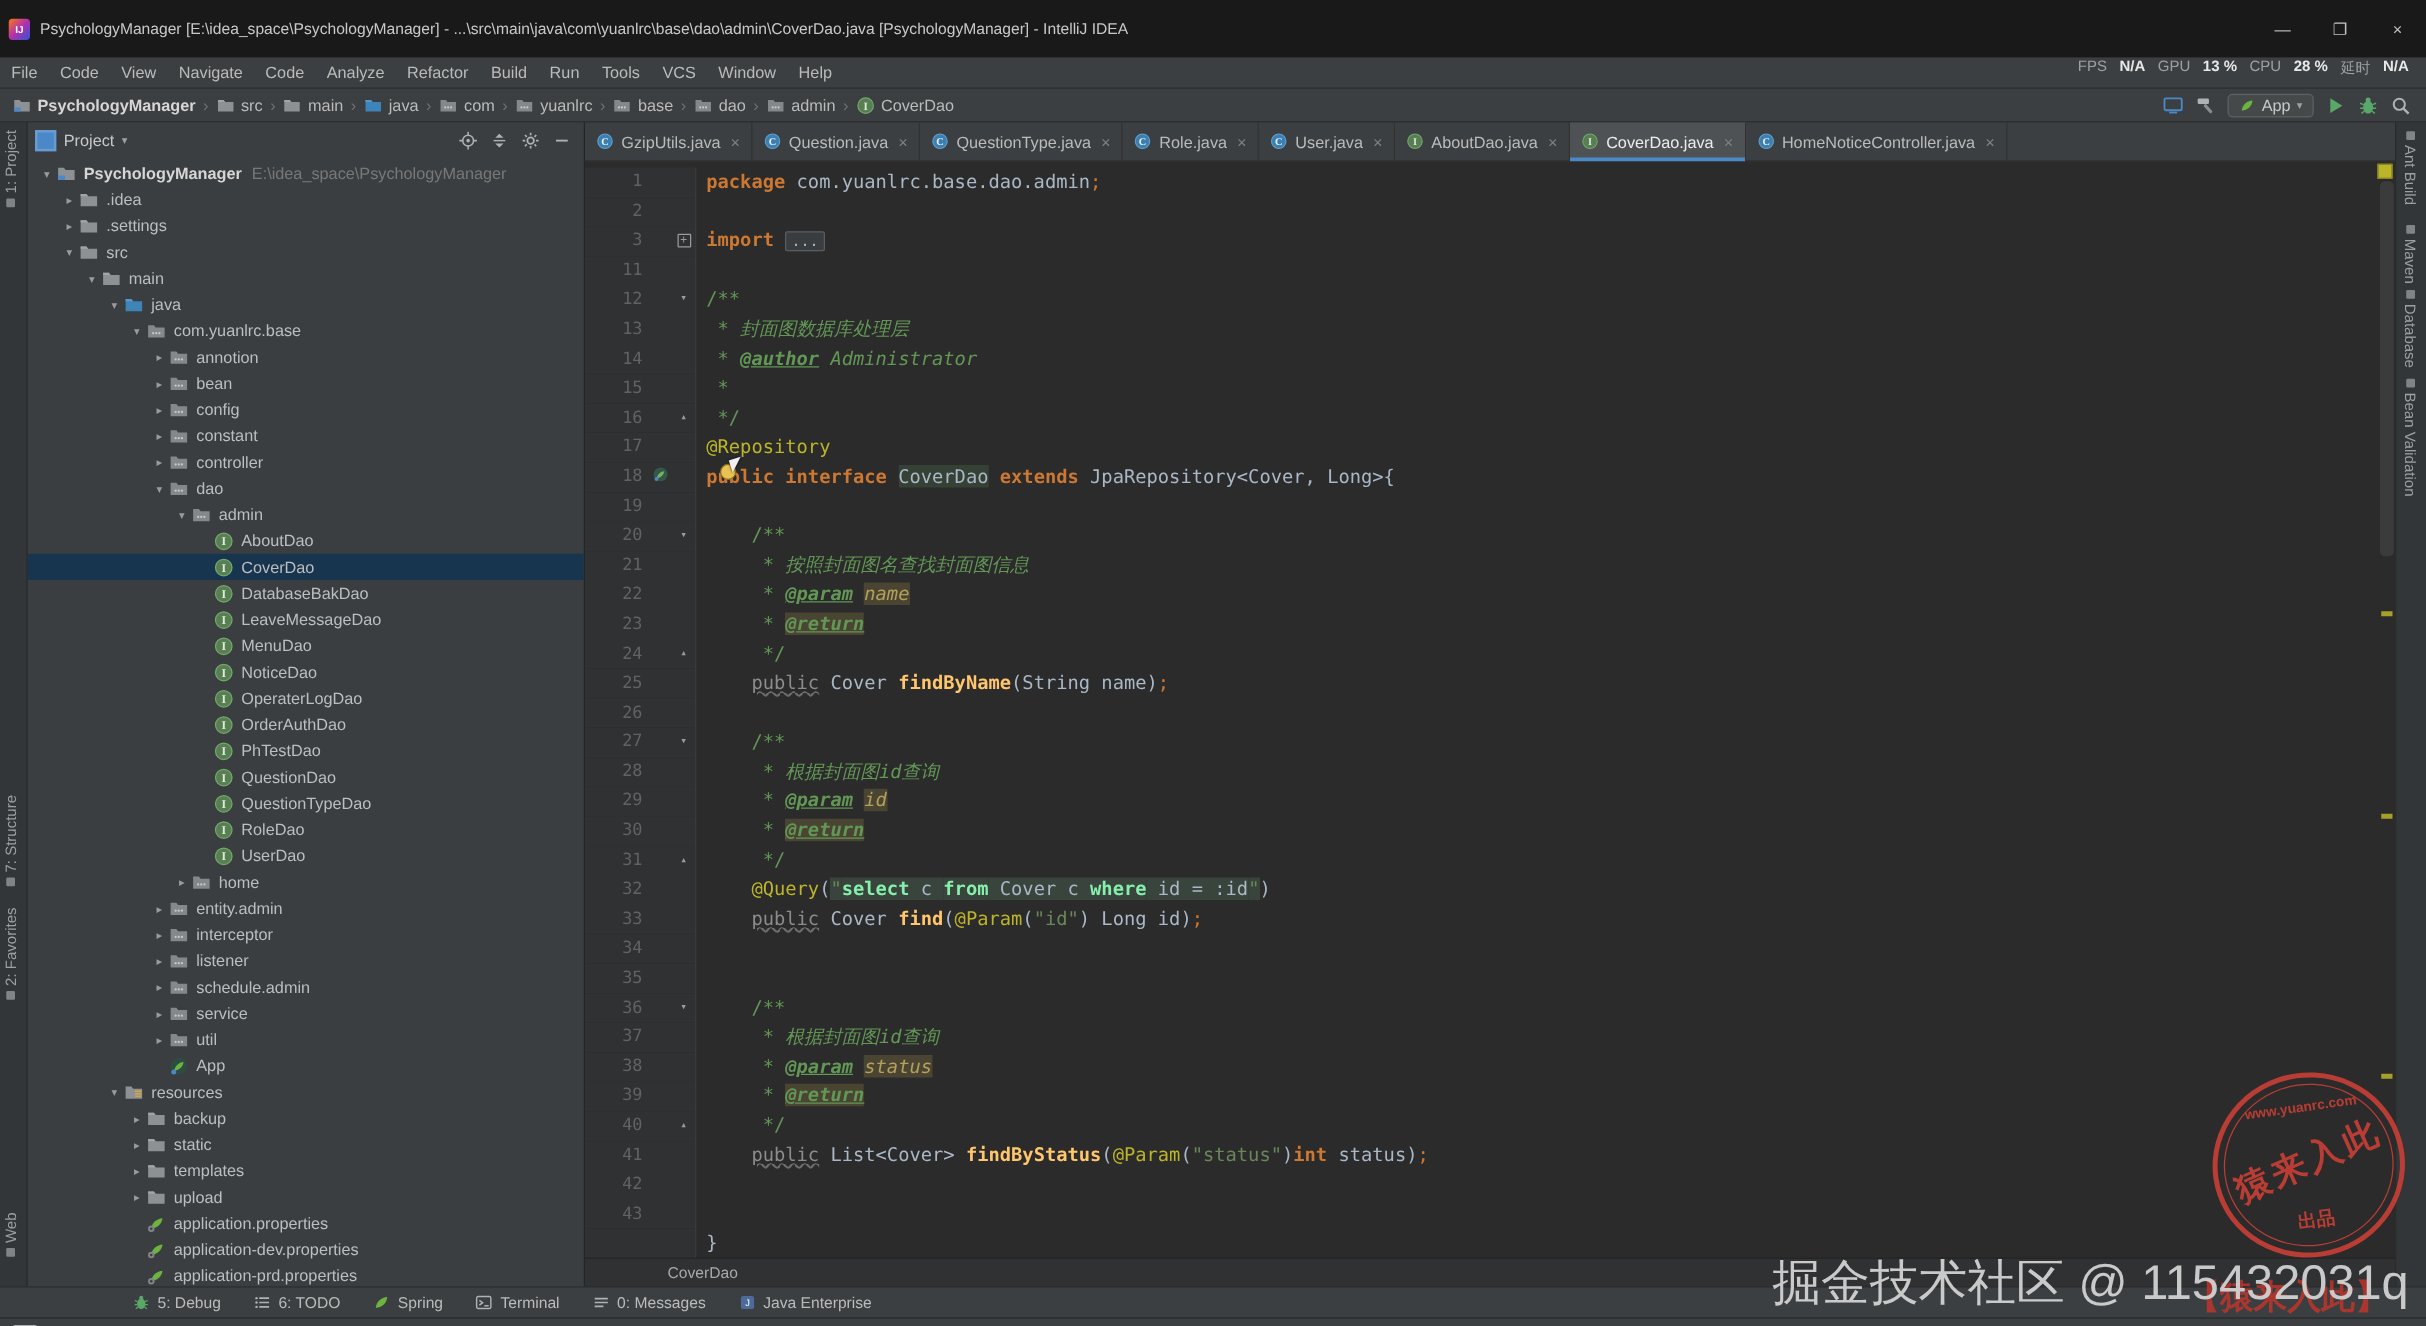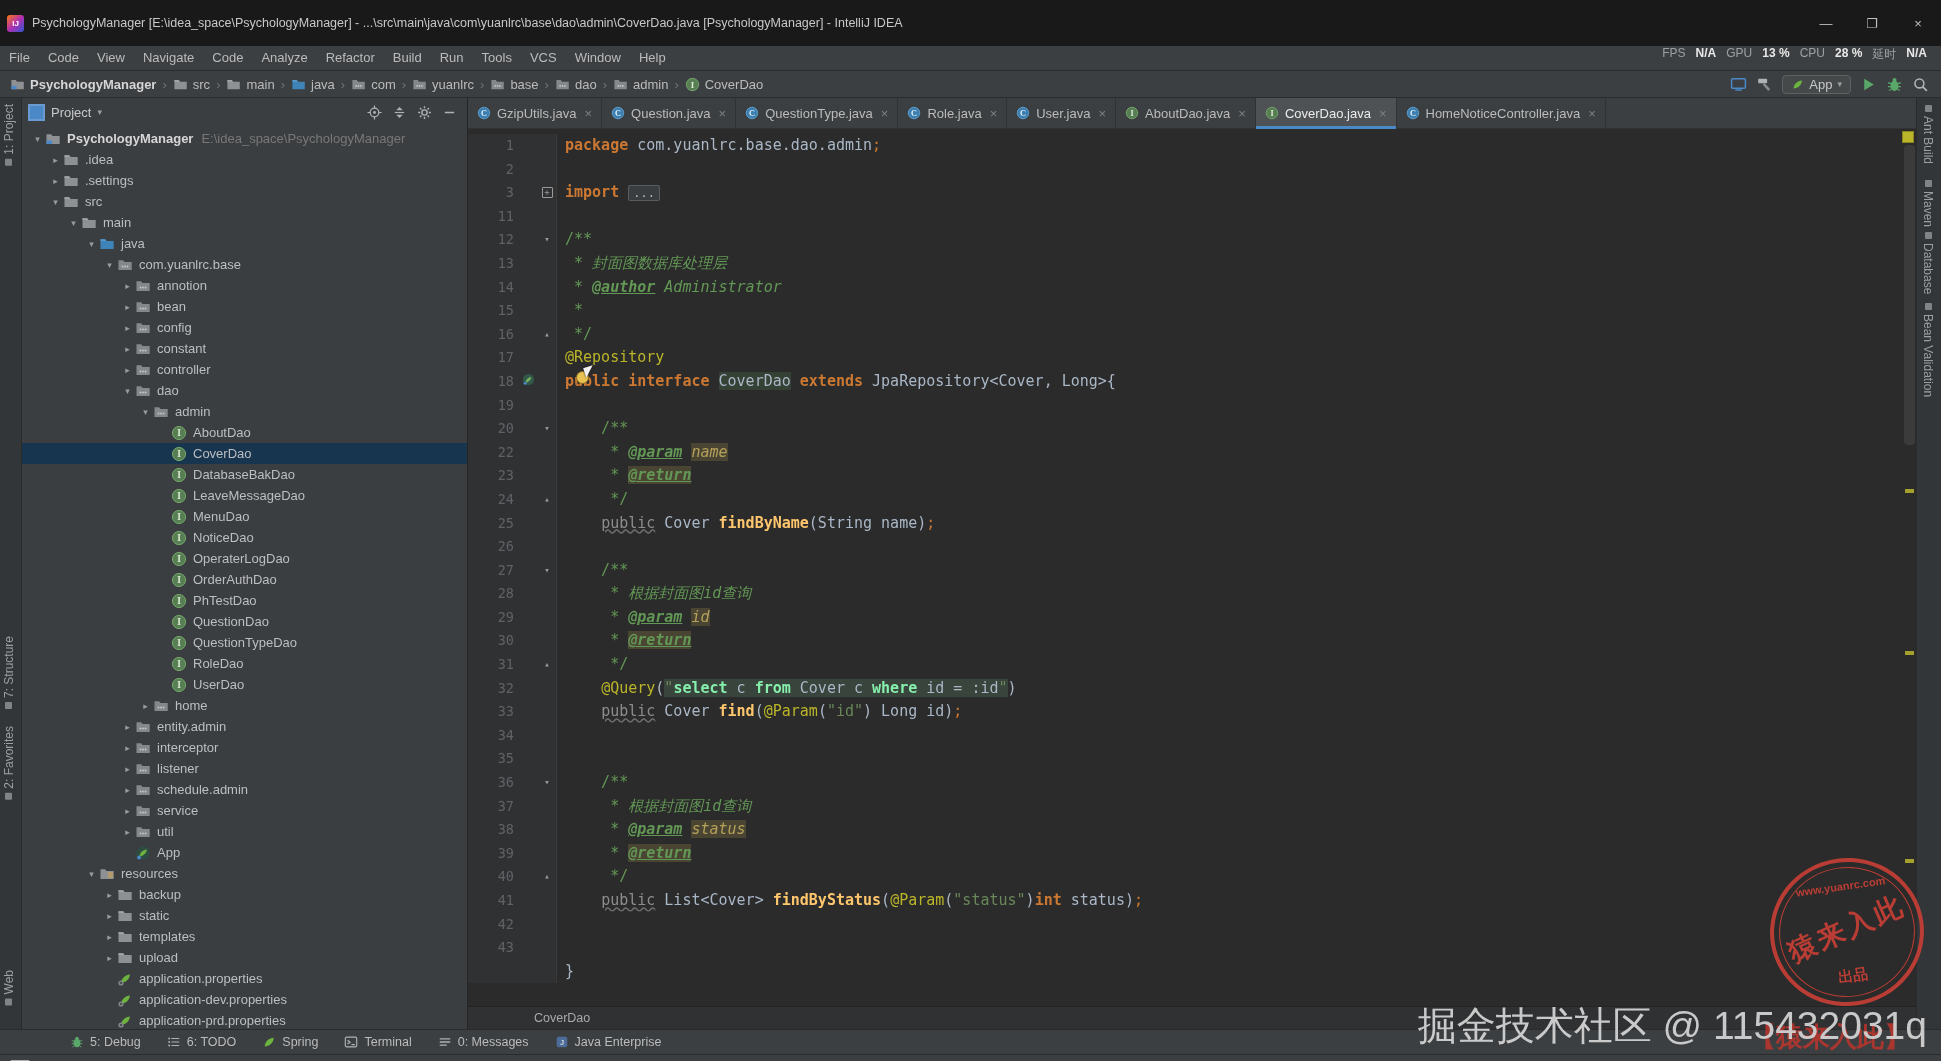--- a/index.html
+++ b/index.html
@@ -98,21 +98,21 @@
   .stripe .corner{position:absolute;top:2px;right:2px;width:10px;height:10px;background:#BBB529;border:1px solid #8a8721;}
   .stripe .mark{position:absolute;right:2px;width:9px;height:4px;background:#BBB529;opacity:.85;}
   .stripe .thumb{position:absolute;right:1px;width:11px;top:16px;height:300px;background:rgba(255,255,255,.08);border-radius:4px;}
   .cursor-overlay{position:absolute;left:112px;top:236px;pointer-events:none;}
   .bulb{width:11px;height:11px;border-radius:50%;background:#E8C252;border:1px solid #8a6d1e;position:absolute;left:-4px;top:6px;}
   .pointer{position:absolute;left:4px;top:-2px;color:#F0F0F0;font-size:13px;text-shadow:0 0 2px #000;transform:rotate(-18deg);}
   .file-crumb{height:22px;background:#2F3133;border-top:1px solid #232323;display:flex;align-items:center;
     padding-left:66px;color:#A9A9A9;font-size:12.5px;flex:none;}
   
   .toolwin-bar{height:24px;background:#3C3F41;border-top:1px solid #2B2B2B;display:flex;align-items:center;
-    gap:26px;padding-left:70px;font-size:12.5px;}
+    gap:26px;padding-left:106px;font-size:12.5px;}
   .toolwin{display:flex;align-items:center;gap:6px;color:#BBBBBB;}
   .toolwin .tool-ic{width:14px;height:14px;}
   
   .statusbar{height:26px;background:#3C3F41;border-top:1px solid #2B2B2B;display:flex;align-items:center;
     padding:0 10px;font-size:12.5px;color:#BBBBBB;}
   .status-left{display:flex;align-items:center;gap:9px;}
   .status-right{margin-left:auto;display:flex;align-items:center;gap:16px;padding-right:4px;}
   .status-item{display:flex;align-items:center;gap:3px;}
   .status-item .chev{font-size:8px;color:#9DA0A2;}
   .layout-ic{width:14px;height:14px;border:1.4px solid #AFB1B3;border-left-width:5px;display:inline-block;border-radius:2px;}
@@ -1040,20 +1040,28 @@
             <div class="code-line">
               <span class="gutter">
                 <span class="ln-num">20</span>
                 <span class="g-ico"></span>
                 <span class="g-fold"><span>▾</span></span>
               </span>
               <span class="ltext"><span class="d">    /**</span></span>
             </div>
             <div class="code-line">
               <span class="gutter">
+                <span class="ln-num">21</span>
+                <span class="g-ico"></span>
+                <span class="g-fold"></span>
+              </span>
+              <span class="ltext"><span class="d">     * </span><span class="di">按照封面图名查找封面图信息</span></span>
+            </div>
+            <div class="code-line">
+              <span class="gutter">
                 <span class="ln-num">22</span>
                 <span class="g-ico"></span>
                 <span class="g-fold"></span>
               </span>
               <span class="ltext"><span class="d">     * </span><span class="dt">@param</span><span class="d"> </span><span class="dv">name</span></span>
             </div>
             <div class="code-line">
               <span class="gutter">
                 <span class="ln-num">23</span>
                 <span class="g-ico"></span>

